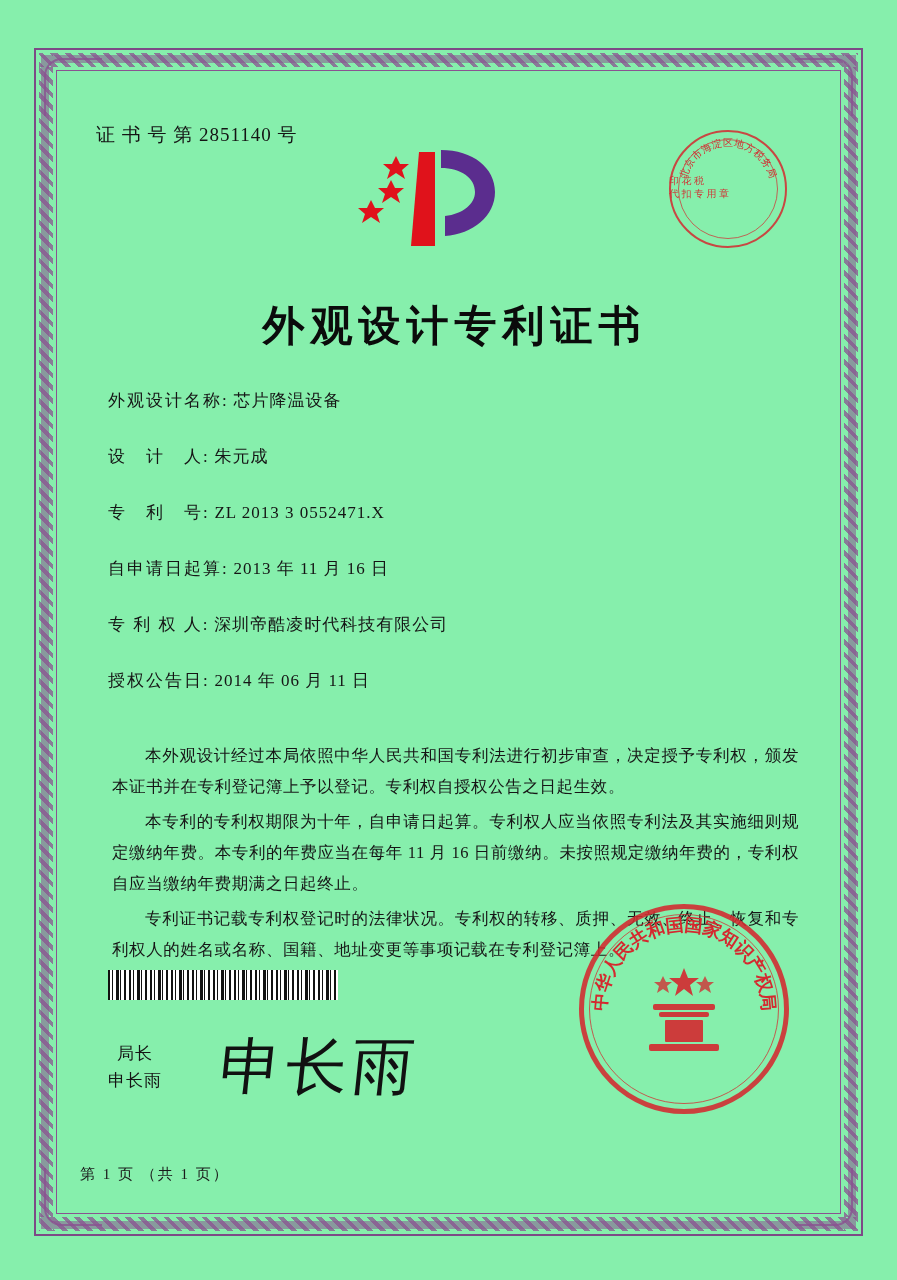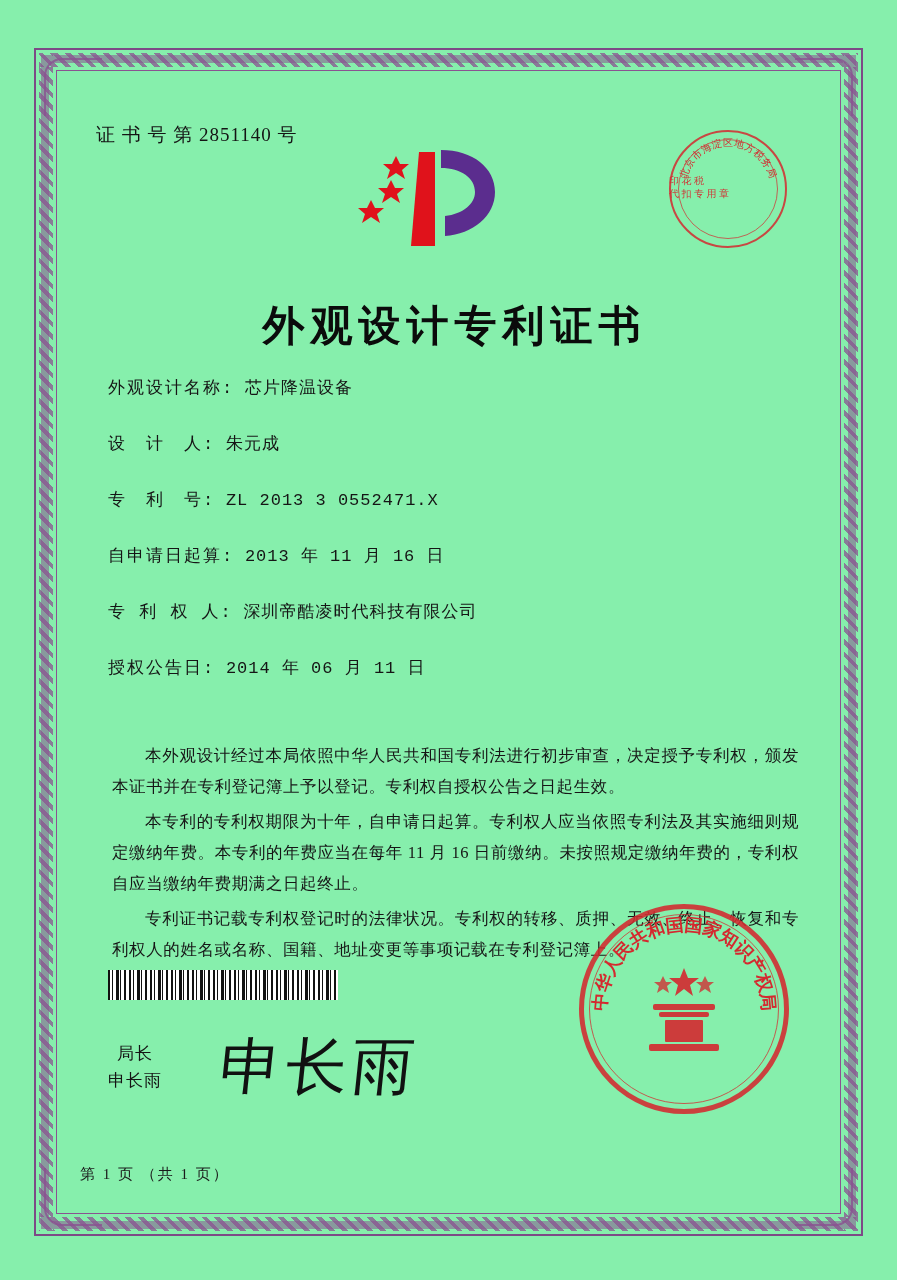--- a/index.html
+++ b/index.html
@@ -149,22 +149,21 @@
     color: #0b0b0b;
     font-family: "DejaVu Serif", "Liberation Serif", serif;
     margin-top: 28px;
   }
 
   
   .fields {
     position: absolute;
     left: 28px;
     right: 20px;
-    top: 286px;
-    font-family: Liberation Mono, monospace;
+    top: 299px;
   }
   .field {
     font-size: 17px;
     color: #151515;
     margin-bottom: 33px;
     letter-spacing: .5px;
     white-space: nowrap;
   }
   .field .flabel { letter-spacing: 2px; }
   .field .fvalue { letter-spacing: 1px; }

